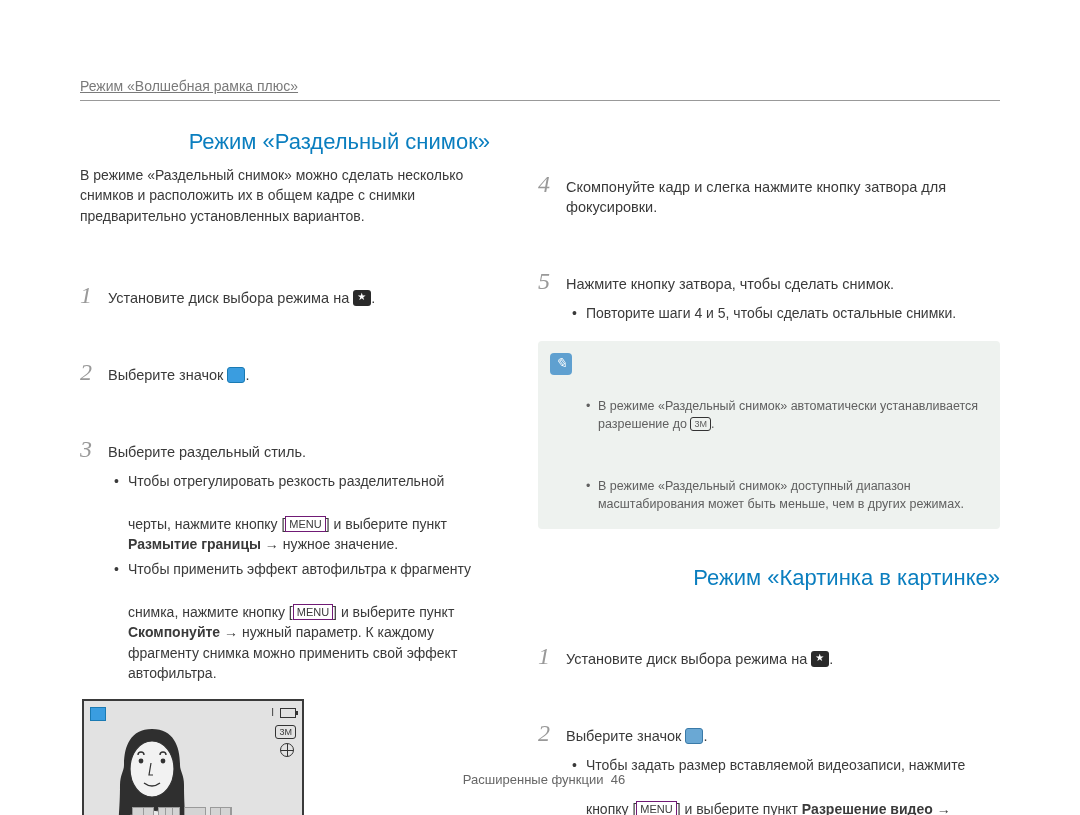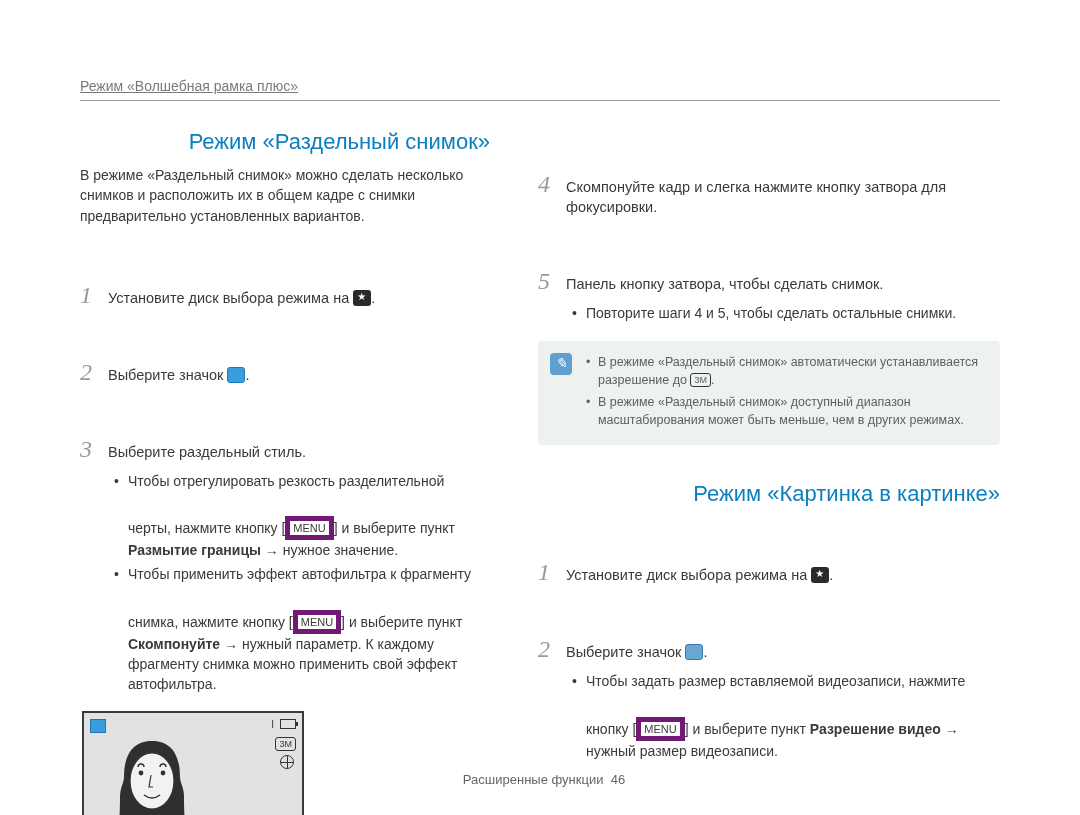--- a/index.html
+++ b/index.html
@@ -88,21 +88,21 @@
     background: #3a9de0;
     border: 1px solid #1a7ab3;
   }
   .ico-pip {
     background: #6aa8d4;
     border: 1px solid #3a7aa8;
     width: 18px; height: 16px;
   }
   .menu-btn {
     display: inline-block;
-    border: 5px solid #701a75;
+    border: 1px solid #701a75;
     font-size: 11px;
     padding: 0 3px;
     line-height: 14px;
     font-family: Arial, sans-serif;
     vertical-align: 1px;
     margin-top: 25px;
   }
   .ico-back {
     display: inline-block;
     width: 22px; height: 14px;
@@ -255,21 +255,21 @@
     border-radius: 4px;
     background: #5fa0d0;
     color: #fff;
     text-align: center;
     line-height: 22px;
     font-size: 14px;
     font-style: italic;
     font-family: Georgia, serif;
   }
   .note-box ul { list-style: none; }
-  .note-box li { position: relative; padding-left: 12px; margin-bottom: 4px; }
+  .note-box li { position: relative; padding-left: 12px; margin-bottom: 4px; margin-top: 44px; }
   .note-box li::before { content: '•'; position: absolute; left: 0; }
 
   .right-section-2 { margin-top: 36px; }
 
   .footer {
     position: absolute;
     left: 8px; right: 0; bottom: 28px;
     text-align: center;
     font-size: 13px;
     color: #666;
@@ -366,21 +366,21 @@
 
   <div class="col-right">
 
     <div class="step">
       <span class="step-num">4</span>
       <span class="step-text">Скомпонуйте кадр и слегка нажмите кнопку затвора для фокусировки.</span>
     </div>
 
     <div class="step">
       <span class="step-num">5</span>
-      <span class="step-text">Панель кнопку затвора, чтобы сделать снимок.</span>
+      <span class="step-text">Нажмите кнопку затвора, чтобы сделать снимок.</span>
     </div>
 
     <ul class="sub">
       <li>Повторите шаги 4 и 5, чтобы сделать остальные снимки.</li>
     </ul>
 
     <div class="note-box">
       <div class="note-icon">✎</div>
       <ul>
         <li>

